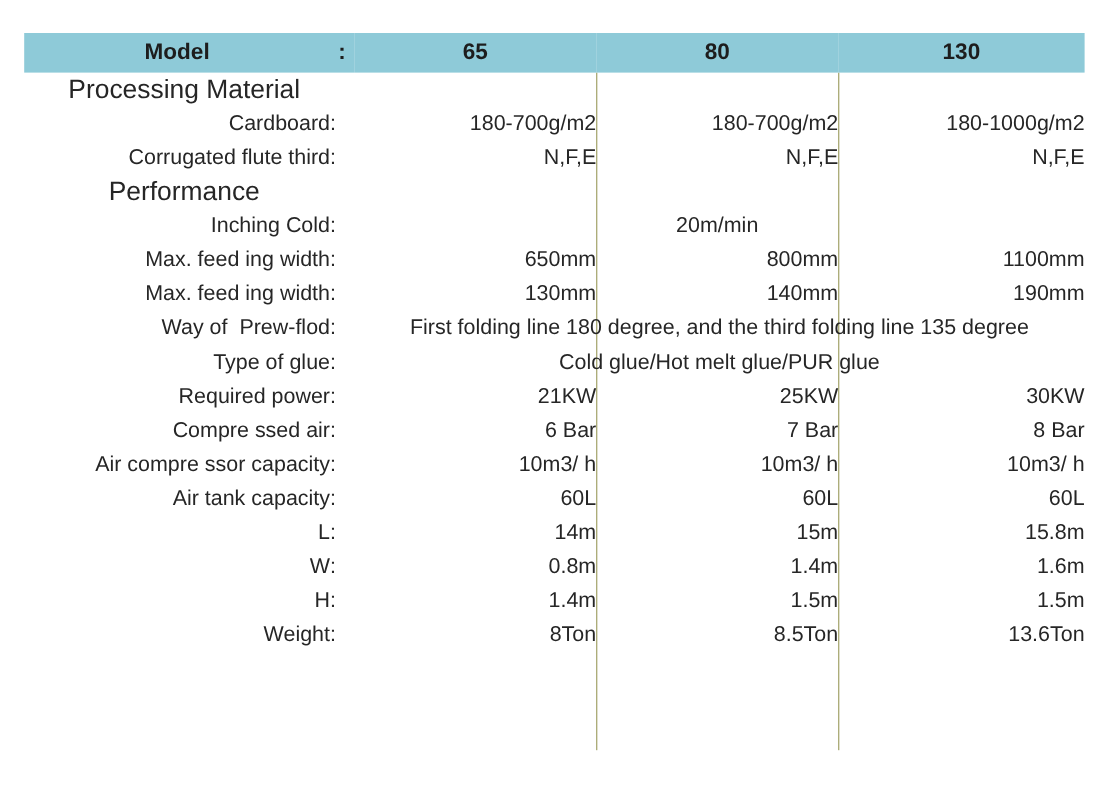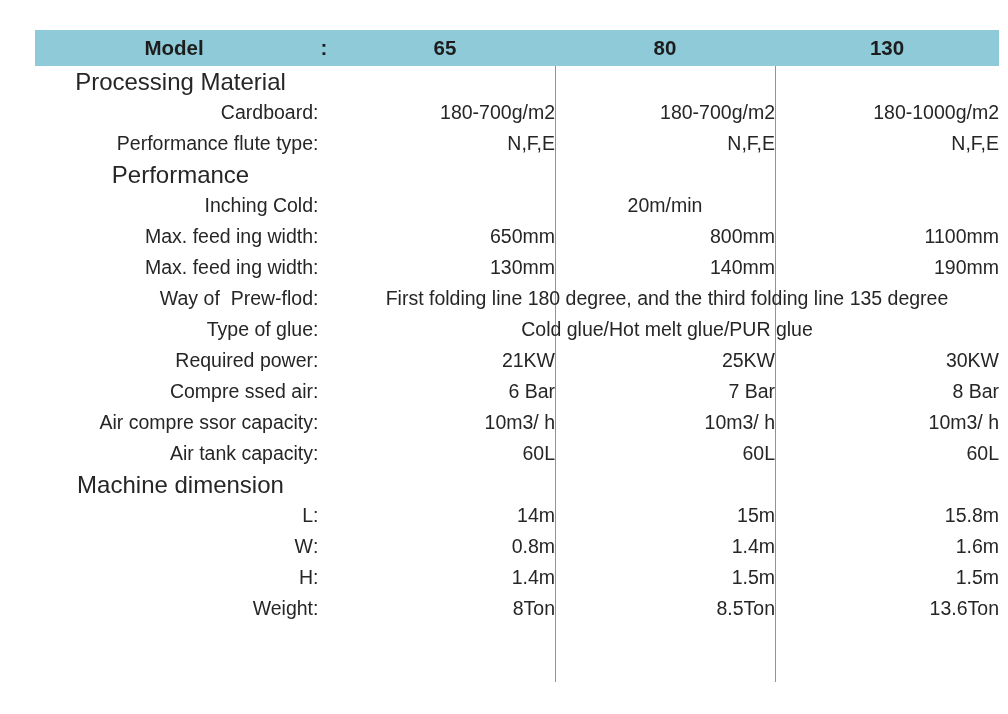--- a/index.html
+++ b/index.html
@@ -13,21 +13,20 @@
     font-family: "Liberation Sans", "DejaVu Sans", sans-serif;
     color: #262626;
     overflow: hidden;
   }
 
   #spec-sheet {
     position: relative;
     width: 908px;
     height: 714px;
     background: #ffffff;
-    margin-left: 13px;
   }
 
   
   .col-divider {
     position: absolute;
     top: 66px;
     width: 1px;
     background: #9a9a5a;
     z-index: 1;
   }
@@ -132,21 +131,21 @@
           <td class="section-filler"></td>
         </tr>
         <tr class="data-row">
           <td class="cell-label">Cardboard</td>
           <td class="cell-colon">:</td>
           <td class="cell-value">180-700g/m2</td>
           <td class="cell-value">180-700g/m2</td>
           <td class="cell-value">180-1000g/m2</td>
         </tr>
         <tr class="data-row">
-          <td class="cell-label">Performance flute type</td>
+          <td class="cell-label">Corrugated flute third</td>
           <td class="cell-colon">:</td>
           <td class="cell-value">N,F,E</td>
           <td class="cell-value">N,F,E</td>
           <td class="cell-value">N,F,E</td>
         </tr>
         <tr class="section-row">
           <td class="section-title" colspan="2">Performance</td>
           <td class="section-filler"></td>
           <td class="section-filler"></td>
           <td class="section-filler"></td>
@@ -203,26 +202,20 @@
           <td class="cell-value">10m3/ h</td>
           <td class="cell-value">10m3/ h</td>
         </tr>
         <tr class="data-row">
           <td class="cell-label">Air tank capacity</td>
           <td class="cell-colon">:</td>
           <td class="cell-value">60L</td>
           <td class="cell-value">60L</td>
           <td class="cell-value">60L</td>
         </tr>
-        <tr class="section-row">
-          <td class="section-title" colspan="2">Machine dimension</td>
-          <td class="section-filler"></td>
-          <td class="section-filler"></td>
-          <td class="section-filler"></td>
-        </tr>
         <tr class="data-row">
           <td class="cell-label">L</td>
           <td class="cell-colon">:</td>
           <td class="cell-value">14m</td>
           <td class="cell-value">15m</td>
           <td class="cell-value">15.8m</td>
         </tr>
         <tr class="data-row">
           <td class="cell-label">W</td>
           <td class="cell-colon">:</td>

